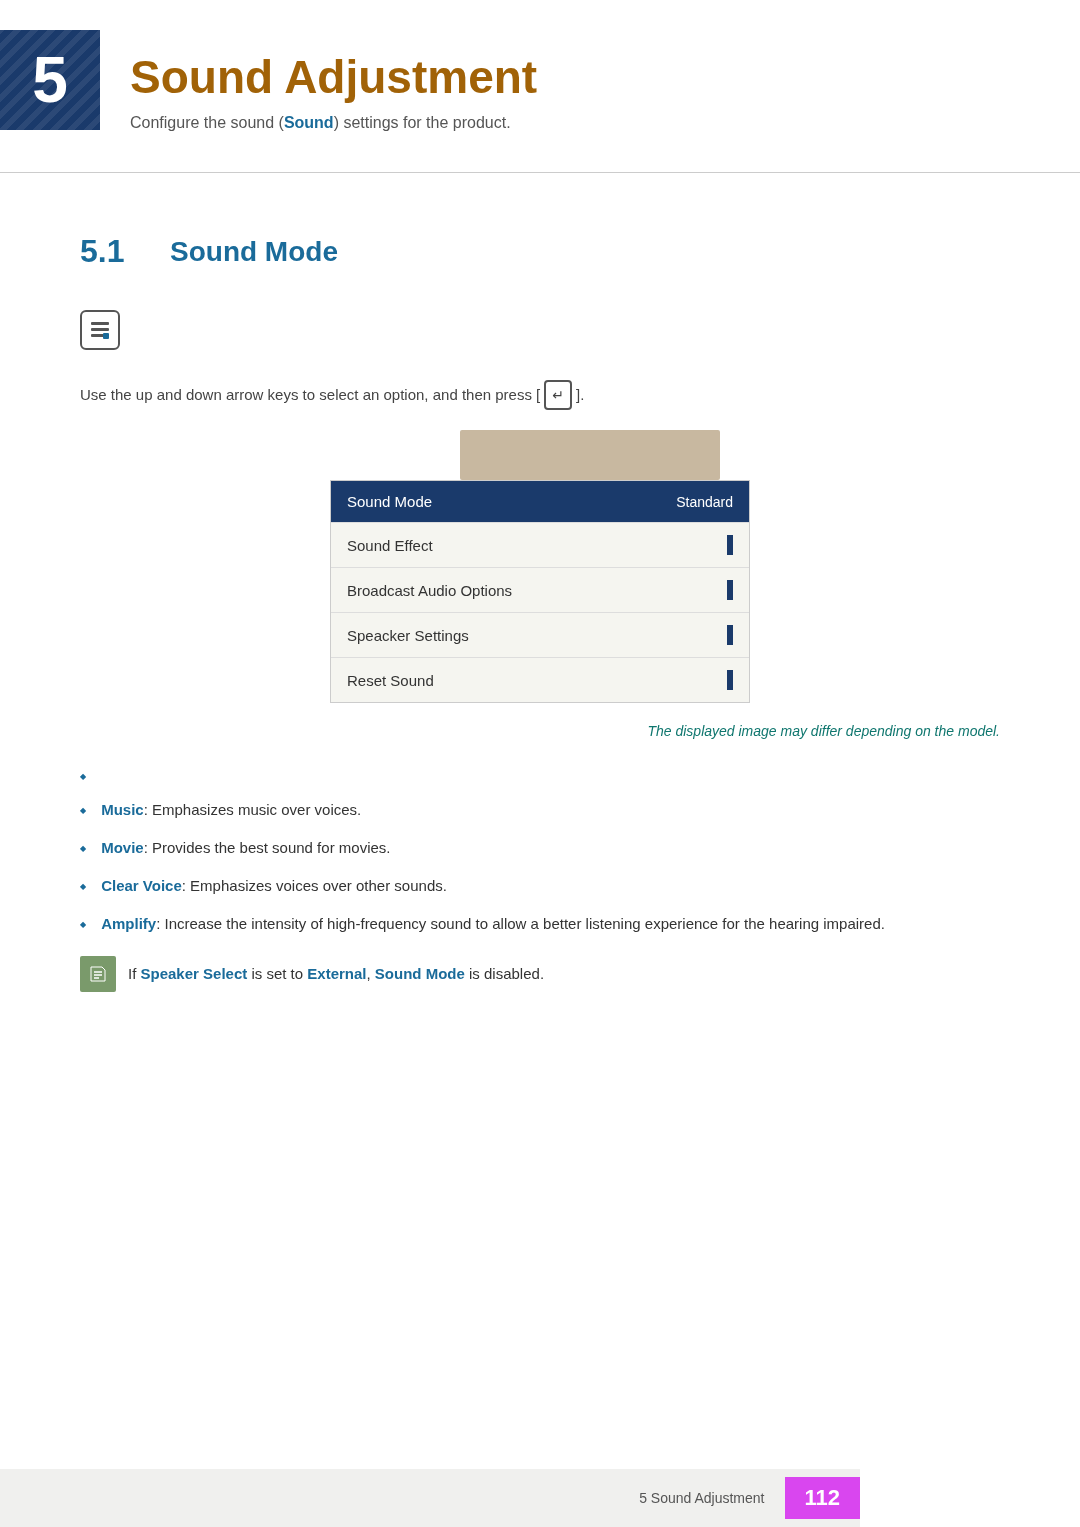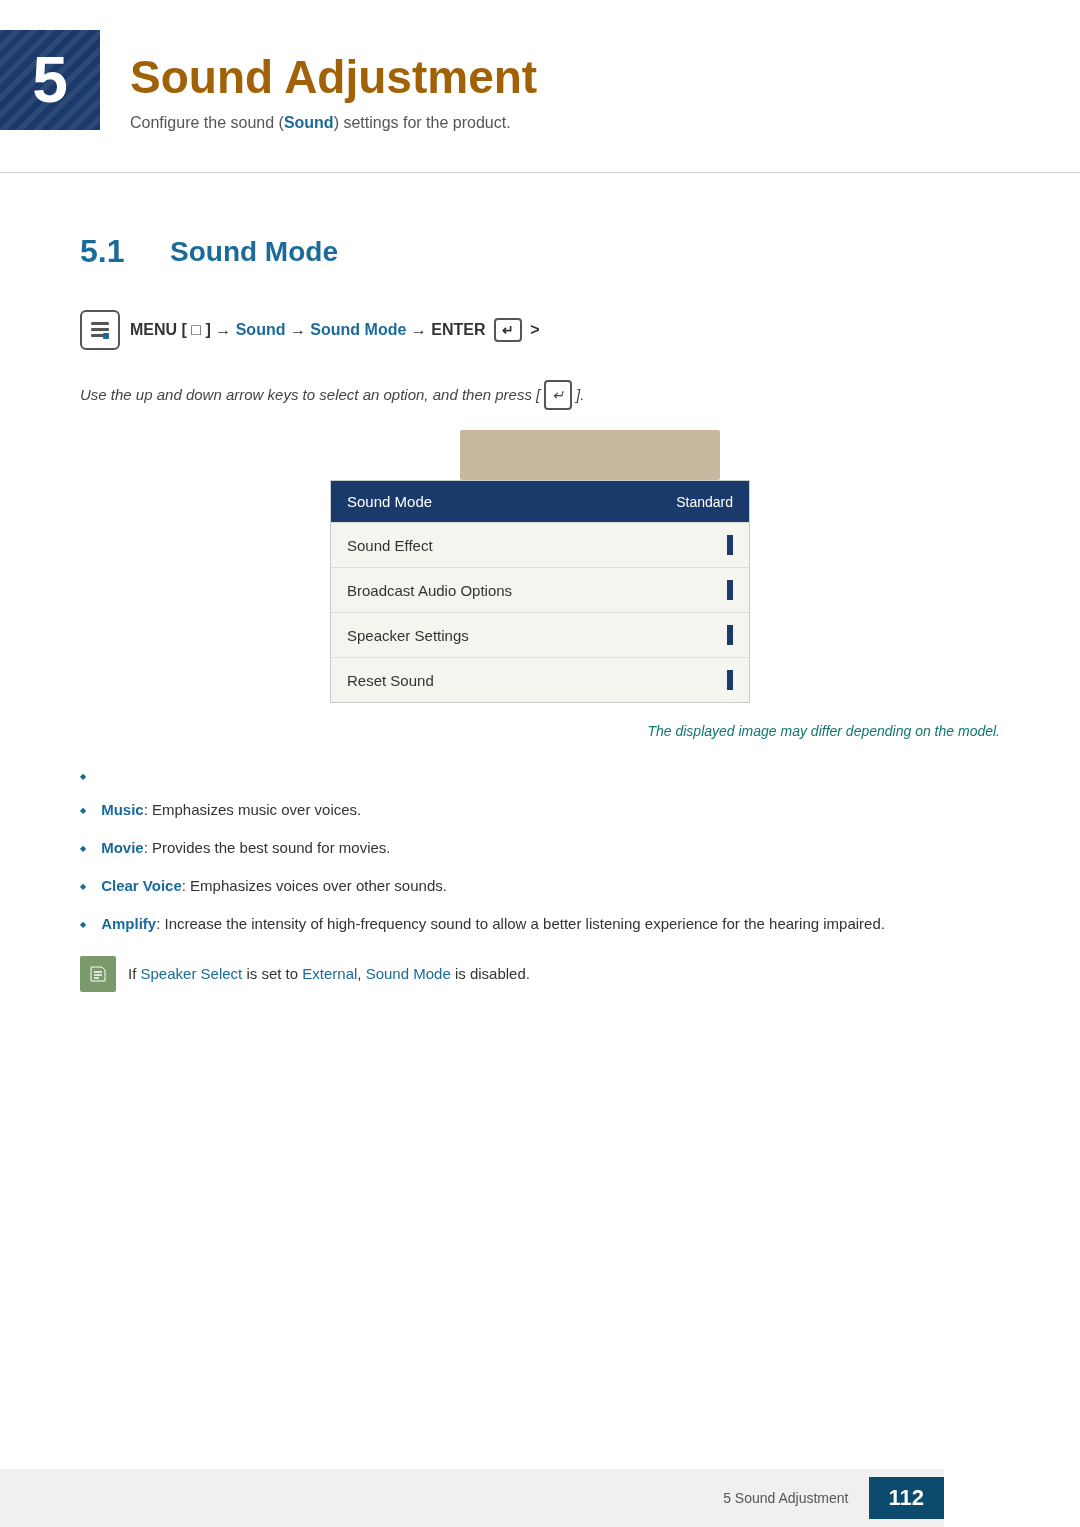--- a/index.html
+++ b/index.html
@@ -143,21 +143,20 @@
       font-size: 14px;
       margin: 0 4px;
     }
 
     
     .description-text {
       font-size: 15px;
       color: #444;
       margin-bottom: 17px;
       line-height: 1.6;
-      font-style: italic;
     }
 
     
     .menu-screenshot {
       display: flex;
       justify-content: center;
       margin: 20px 0;
     }
 
     .menu-container {
@@ -278,45 +277,45 @@
 
     .note-text {
       font-size: 15px;
       color: #333;
       line-height: 1.6;
       padding-top: 6px;
     }
 
     .note-text .blue {
       color: #1a6b9a;
-      font-weight: normal;
+      font-weight: bold;
     }
 
     
     .footer {
       position: fixed;
       bottom: 0;
       left: 0;
       right: 0;
-      width: 944px;
+      width: 860px;
       display: flex;
       justify-content: flex-end;
       align-items: center;
       background: #f0f0ee;
       padding: 8px 0;
     }
 
     .footer-text {
       font-size: 14px;
       color: #555;
       padding: 6px 20px;
     }
 
     .footer-page {
-      background: #0c4a6e;
+      background: #d946ef;
       color: #ffffff;
       font-size: 22px;
       font-weight: bold;
       padding: 8px 20px;
       min-width: 70px;
       text-align: center;
     }
 
     
     .header-divider {
@@ -352,33 +351,20 @@
 
   <div class="menu-nav">
     <div class="menu-icon">
       <svg width="22" height="22" viewBox="0 0 22 22">
         <rect x="2" y="3" width="18" height="3" rx="1" fill="#555"></rect>
         <rect x="2" y="9" width="18" height="3" rx="1" fill="#555"></rect>
         <rect x="2" y="15" width="18" height="3" rx="1" fill="#555"></rect>
         <rect x="14" y="14" width="6" height="6" rx="1" fill="#1a6b9a"></rect>
       </svg>
     </div>
-    <span class="menu-nav-text">
-      <span>MENU</span>
-      <span> [</span>
-      <span>□ ] </span>
-      <span>→ </span>
-      <span class="blue">Sound</span>
-      <span> → </span>
-      <span class="blue">Sound Mode</span>
-      <span> → </span>
-      <span>ENTER</span>
-      <span class="enter-icon">↵</span>
-      <span> &gt;</span>
-    </span>
   </div>
 
   <div class="description-text">
     <span>Use the up and down arrow keys to select an option, and then press [</span><span class="enter-icon">↵</span><span>].</span>
   </div>
 
   <div class="menu-screenshot">
     <div class="menu-container">
       <div class="menu-top-bar"></div>
       <div class="menu-items">

